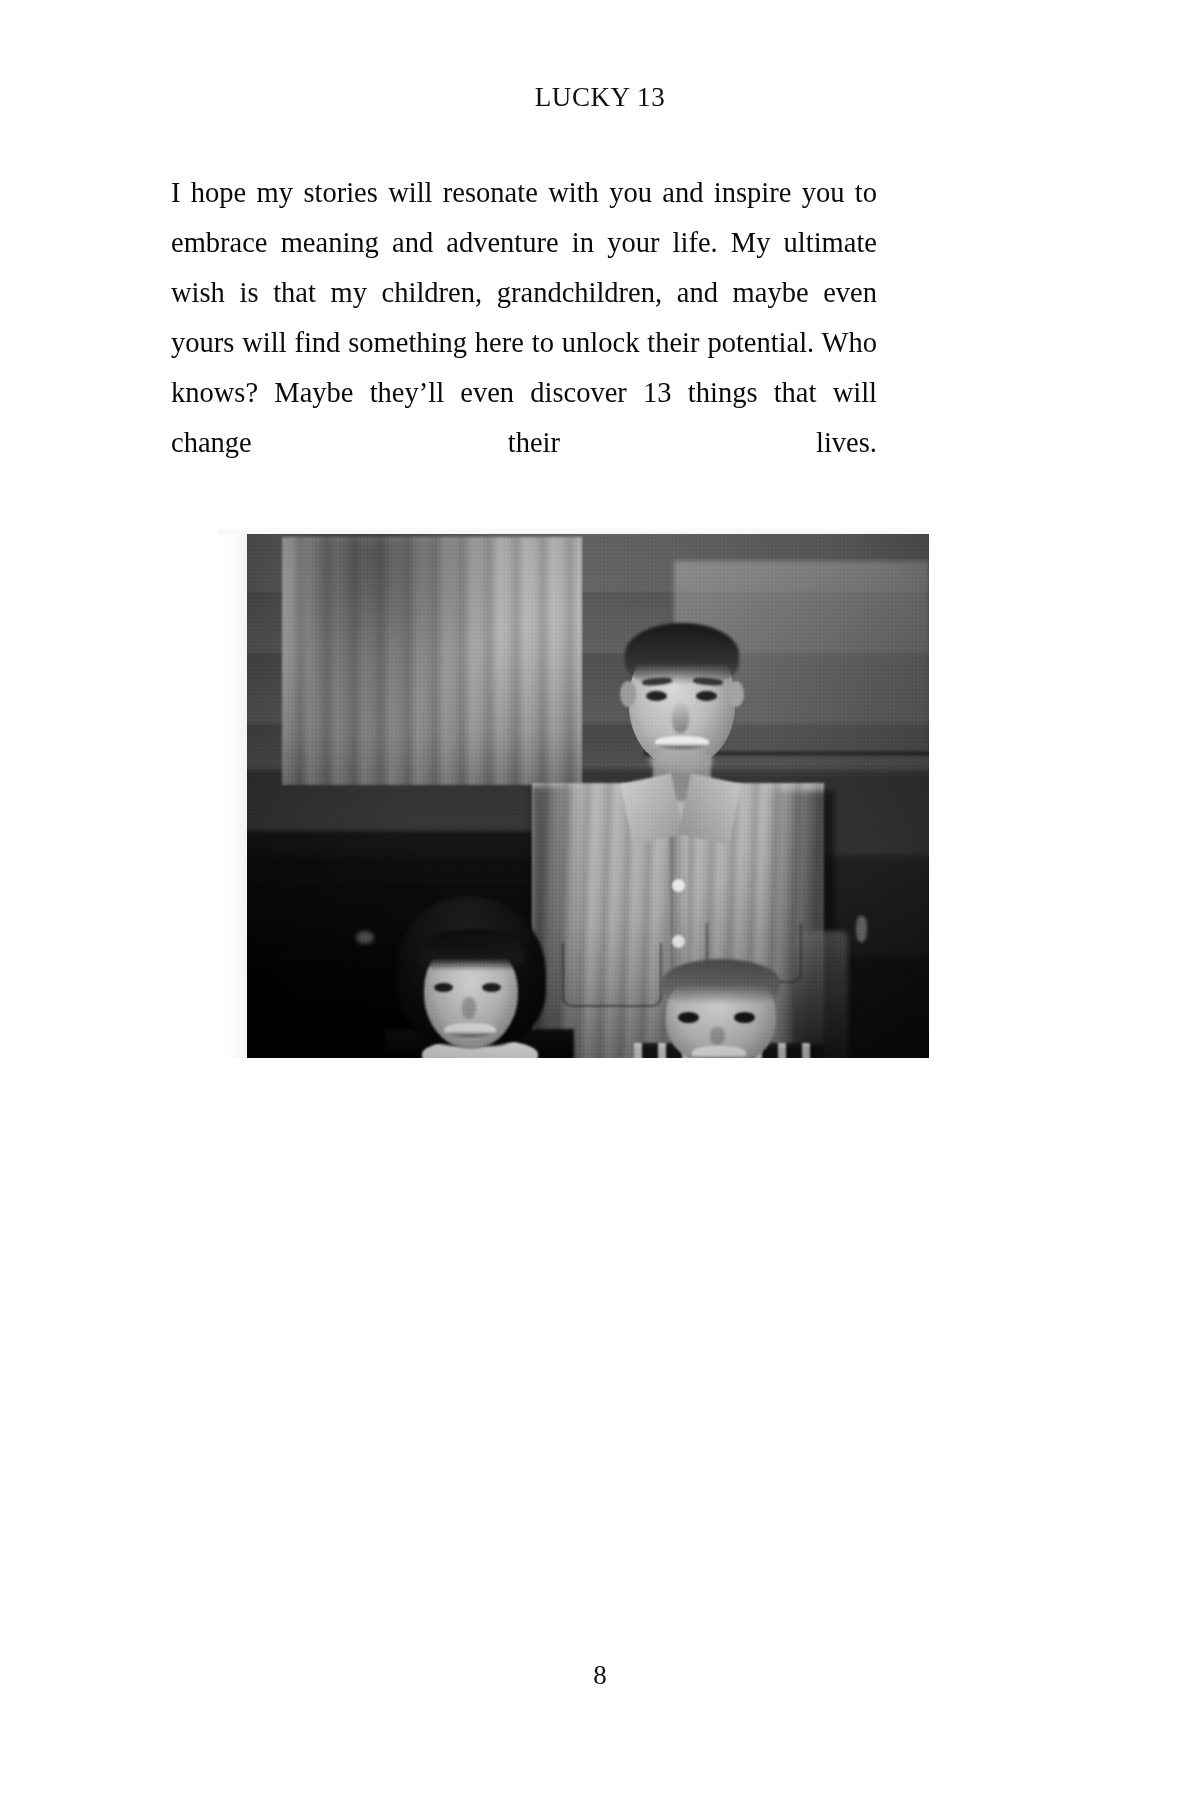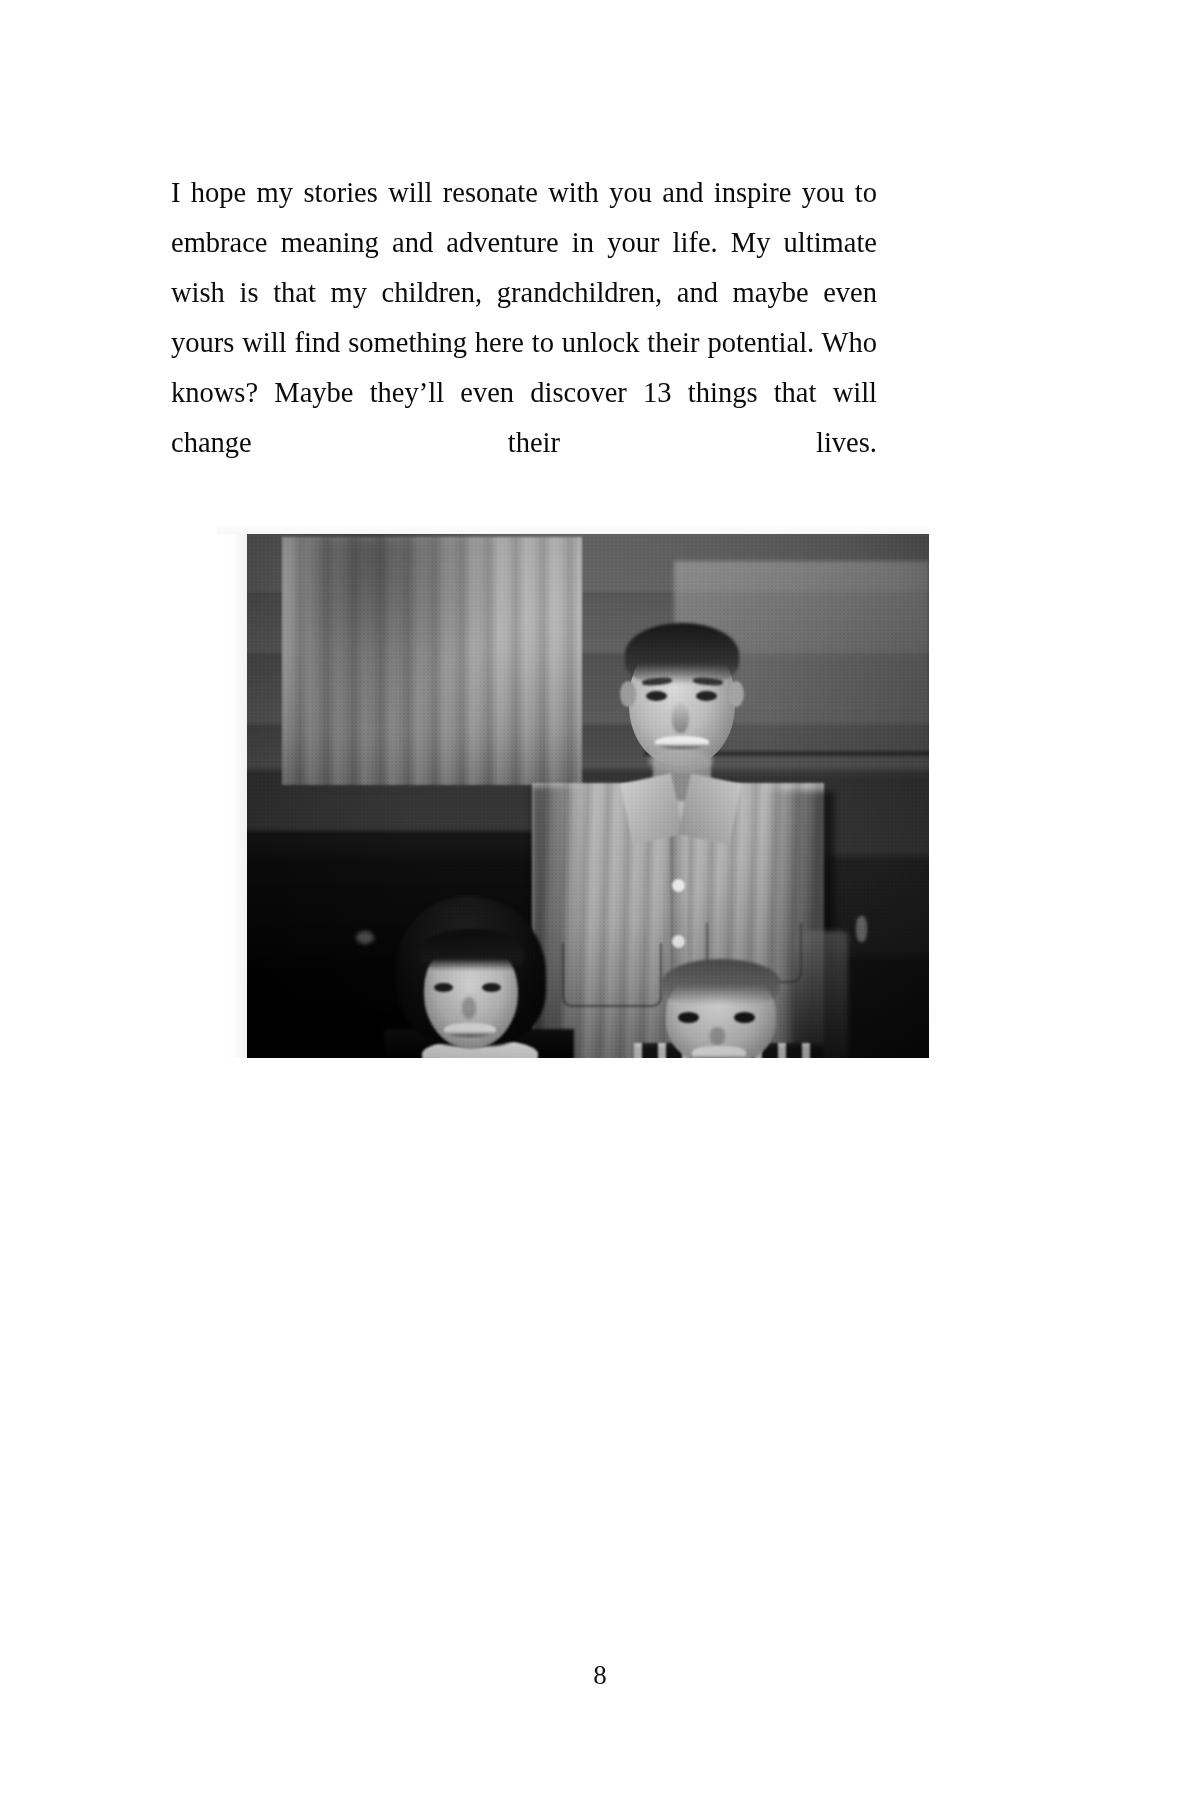--- a/index.html
+++ b/index.html
@@ -557,20 +557,21 @@
     text-align: center;
     font-size: 27px;
     color: #111111;
   }
 </style>
 </head>
 <body>
 
 <div class="page">
 
+  <div class="running-header">LUCKY 13</div>
 
   <div class="body-block">
     <p class="body-paragraph">I hope my stories will resonate with you and inspire you to embrace meaning and adventure in your life. My ultimate wish is that my children, grandchildren, and maybe even yours will find something here to unlock their potential. Who knows? Maybe they’ll even discover 13 things that will change their lives.</p>
   </div>
 
   <figure class="photo-figure">
     <div class="photo-frame">
       <div class="photo-image">
 
         <div class="wall"></div>

